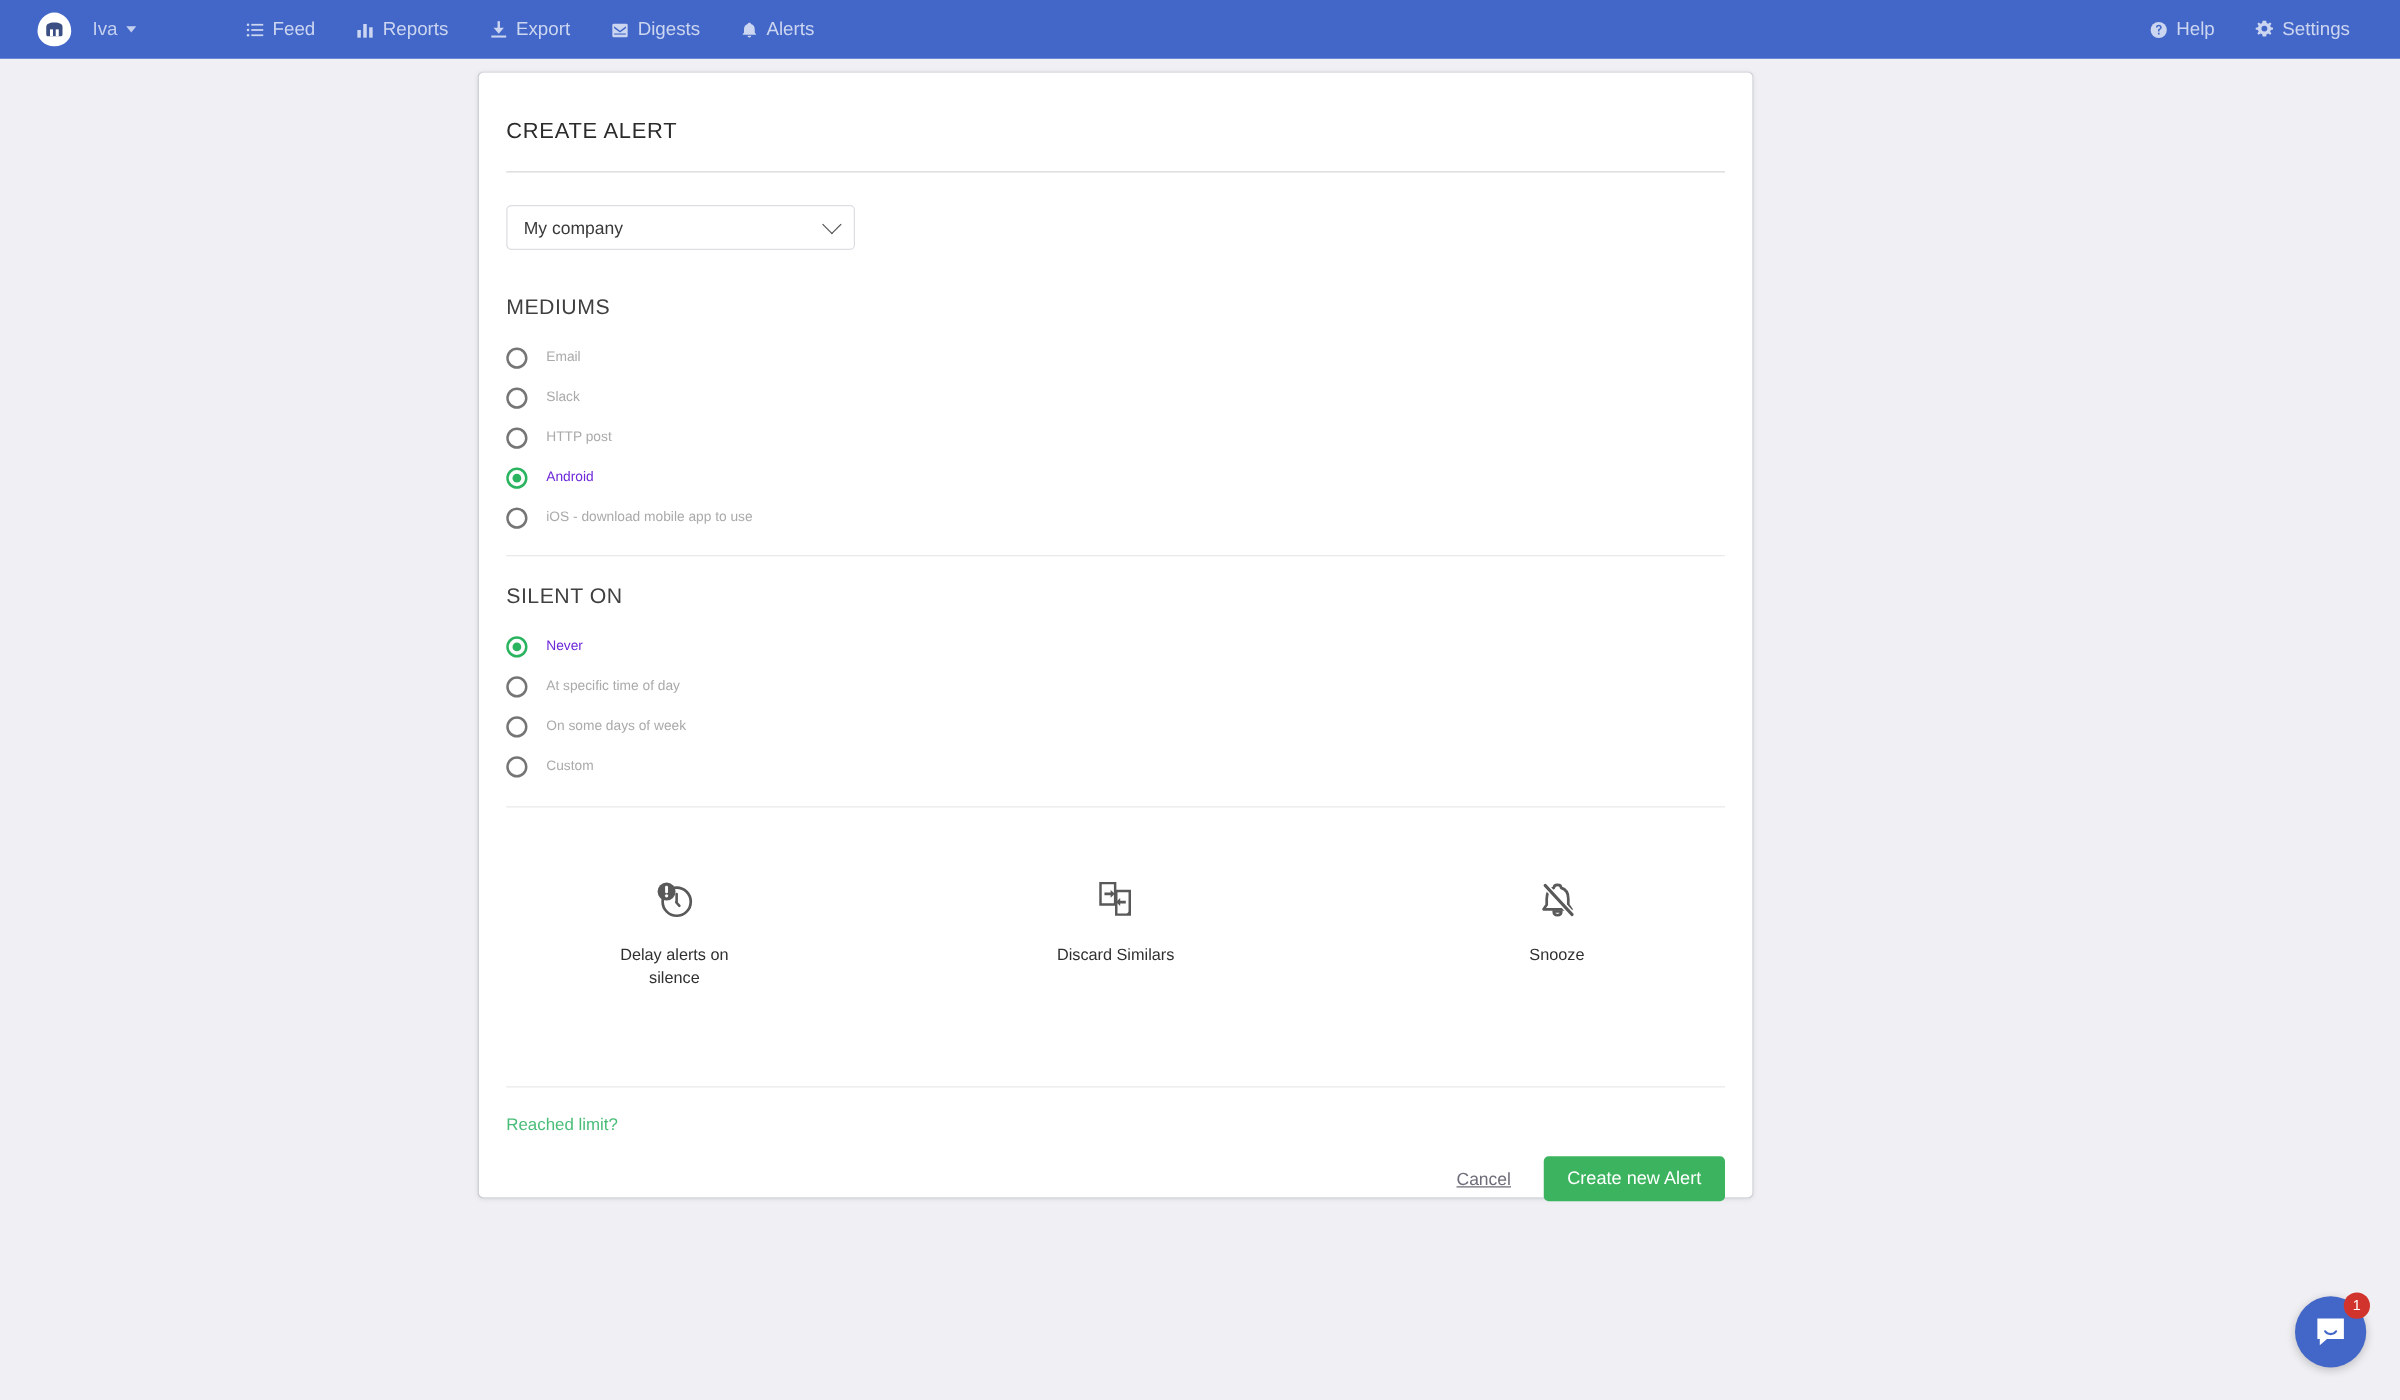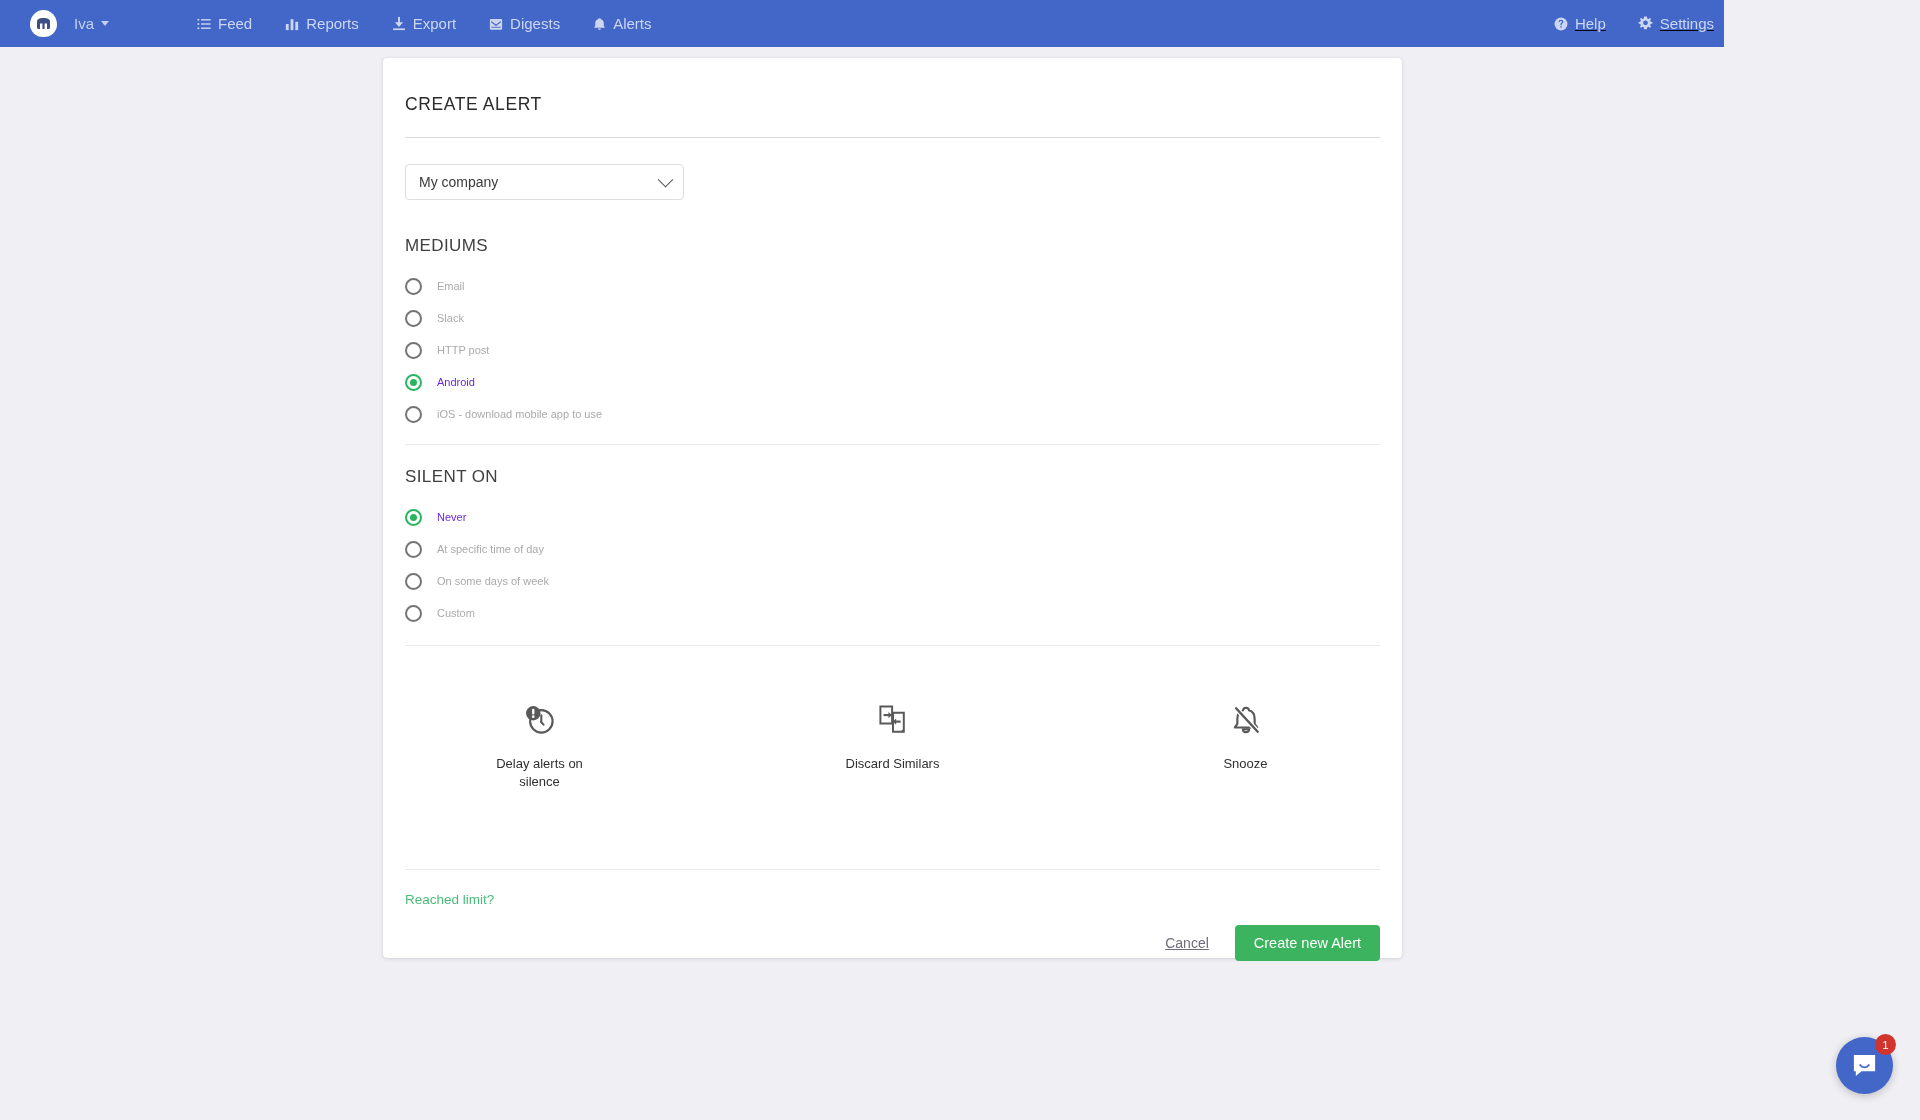--- a/index.html
+++ b/index.html
@@ -7,21 +7,21 @@
     margin: 0; padding: 0;
     width: 1920px; height: 1120px;
     background: #f0f0f4;
     font-family: "Liberation Sans", sans-serif;
     overflow: hidden;
   }
 
   
   .navbar {
     position: absolute; top: 0; left: 0;
-    width: 1724px; height: 47px;
+    width: 1920px; height: 47px;
     background: #4367c8;
     display: flex; align-items: center;
   }
   .nav-left { display: flex; align-items: center; padding-left: 30px; }
   .logo-badge {
     width: 27px; height: 27px;
     background: #ffffff;
     border-radius: 50% 50% 48% 48% / 55% 55% 45% 45%;
     display: flex; align-items: center; justify-content: center;
     margin-right: 17px;
@@ -44,21 +44,21 @@
     margin-left: 88px; gap: 33px;
   }
   .nav-item {
     display: flex; align-items: center; gap: 7px;
     color: #ccd6f0; font-size: 15px; cursor: pointer;
     white-space: nowrap;
   }
   .nav-item svg { display: block; fill: #ccd6f0; }
   .nav-right {
     margin-left: auto; display: flex; align-items: center;
-    gap: 32px; padding-right: 10px; text-decoration: underline;
+    gap: 32px; padding-right: 40px;
   }
 
   
   .card {
     position: absolute;
     left: 383px; top: 58px;
     width: 1019px; height: 900px;
     background: #ffffff;
     border-radius: 4px;
     box-shadow: 0 1px 4px rgba(30,35,60,0.13), 0 0 1px rgba(30,35,60,0.18);

